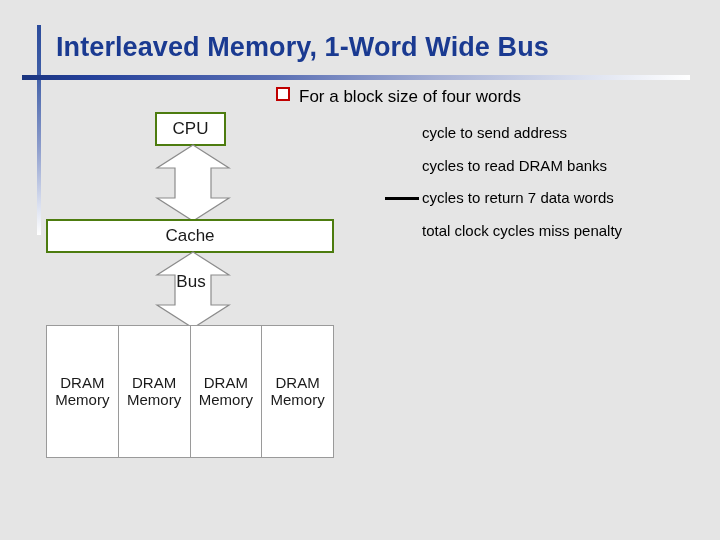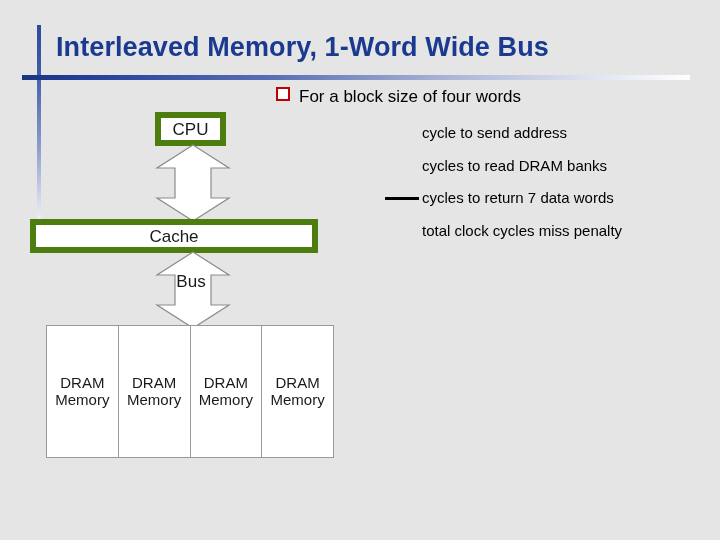--- a/index.html
+++ b/index.html
@@ -103,31 +103,31 @@
     height: 3px;
     background: #000000;
   }
 
   
   .diagram { position: absolute; left: 0; top: 0; width: 380px; height: 460px; }
 
   .dbox {
     position: absolute;
     box-sizing: border-box;
-    border: 6px solid #4d7c0f;
-    background: #ffffff;
-    display: flex;
-    align-items: flex-end;
+    border: 2px solid #4d7c0f;
+    background: #ffffff;
+    display: flex;
+    align-items: center;
     justify-content: center;
     font-size: 17px;
     color: #1a1a1a;
   }
 
   .cpu-box   { left: 155px; top: 112px; width: 71px;  height: 34px; }
-  .cache-box { left: 30px;  top: 219px; width: 288px; height: 34px; }
+  .cache-box { left: 46px;  top: 219px; width: 288px; height: 34px; }
 
   .dram-wrap {
     position: absolute;
     left: 46px;
     top: 325px;
     width: 288px;
     height: 133px;
     box-sizing: border-box;
     border: 1px solid #9A9A9A;
     display: flex;

